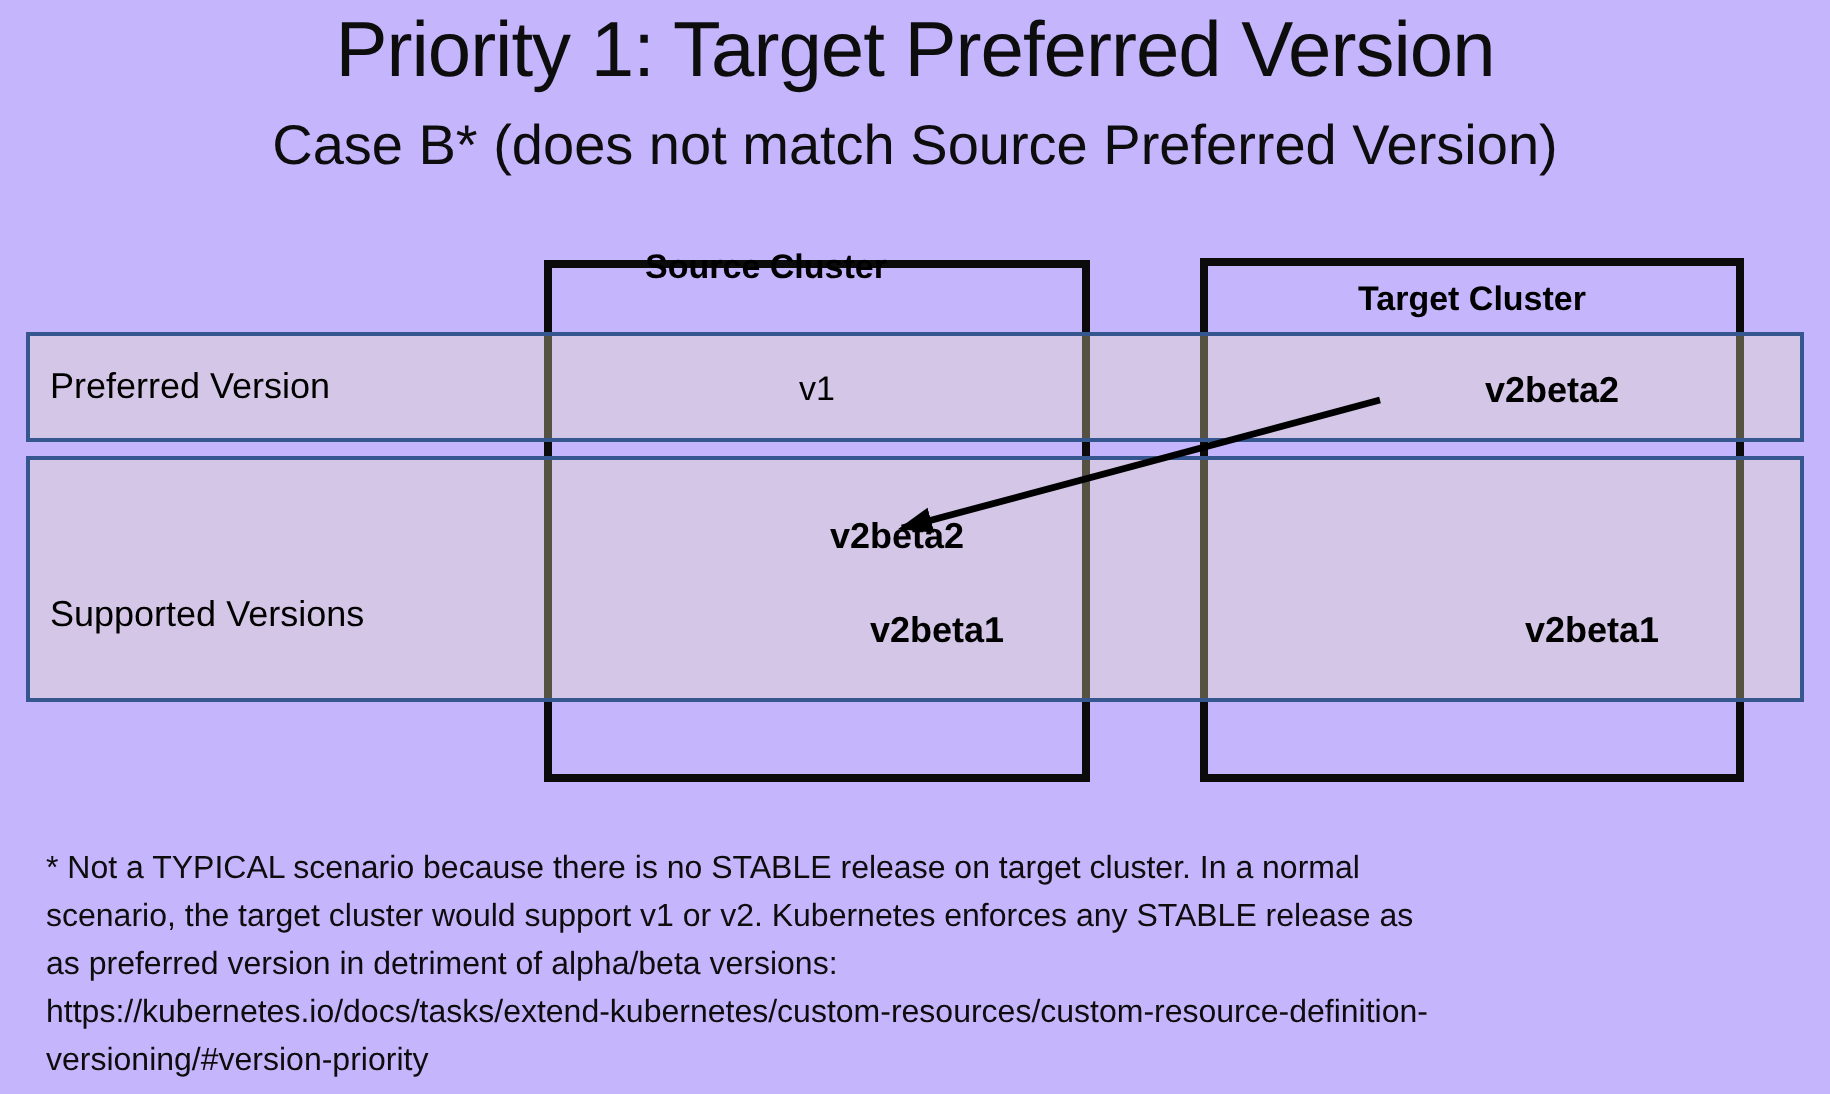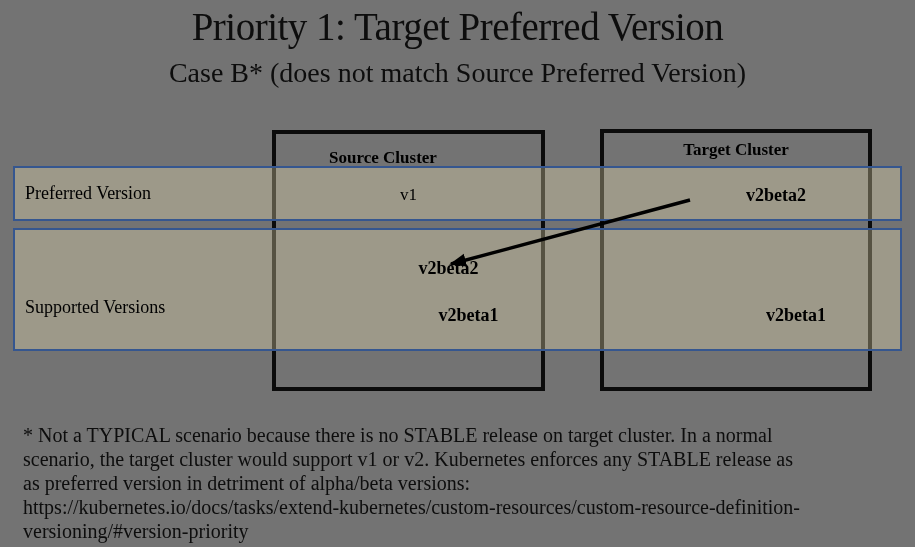--- a/index.html
+++ b/index.html
@@ -1,21 +1,21 @@
 <!DOCTYPE html>
 <html><head>
 <meta charset="utf-8">
 <style>
   html, body { margin: 0; padding: 0; background: #ffffff; }
   .slide {
     position: relative;
     width: 915px;
     height: 547px;
-    background: #737373;
-    font-family: Liberation Serif, serif;
+    background: #c4b5fd;
+    font-family: Liberation Sans, sans-serif;
     color: #000000;
     overflow: hidden;
   }
   .title {
     position: absolute;
     top: 4px; left: 0; width: 100%;
     text-align: center;
     font-size: 39px;
     font-weight: 400;
     letter-spacing: -0.5px;
@@ -38,21 +38,21 @@
   }
   .box-source { left: 272px; top: 130px; width: 273px; height: 261px; }
   .box-target { left: 600px; top: 129px; width: 272px; height: 262px; }
   .col-header {
     position: absolute;
     text-align: center;
     font-weight: 700;
     font-size: 17px;
     z-index: 4;
   }
-  .head-source { left: 272px; top: 148px; width: 222px; }
+  .head-source { left: 272px; top: 124px; width: 222px; }
   .head-target { left: 600px; top: 140px; width: 272px; }
   .band {
     position: absolute;
     left: 13px;
     width: 889px;
     background: rgba(247, 232, 182, 0.32);
     border: 2px solid #35568F;
     box-sizing: border-box;
     z-index: 2;
   }
@@ -84,21 +84,21 @@
     position: absolute;
     left: 0; top: 0;
     z-index: 5;
     pointer-events: none;
   }
   .footnote {
     position: absolute;
     left: 23px;
     top: 423px;
     width: 882px;
-    font-size: 20px;
+    font-size: 16px;
     line-height: 24px;
     color: #0d0d0d;
     z-index: 4;
   }
 </style>
 </head>
 <body>
 
 <div class="slide">
 

